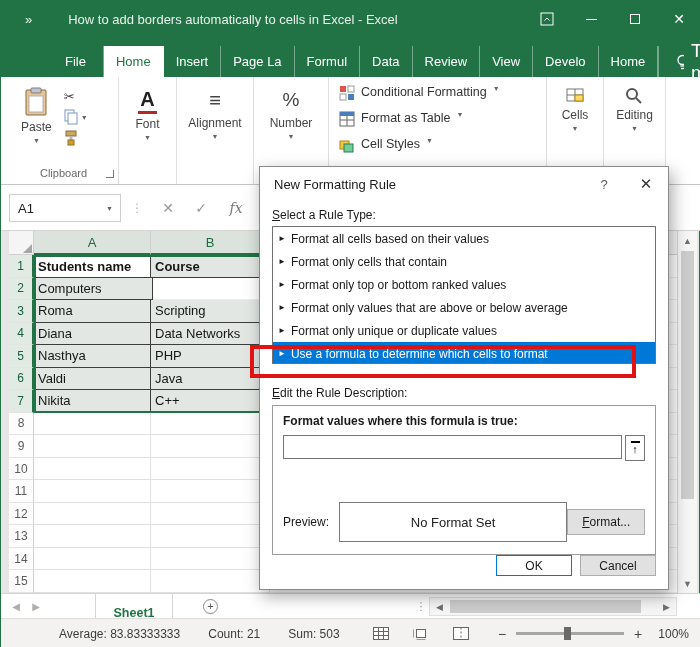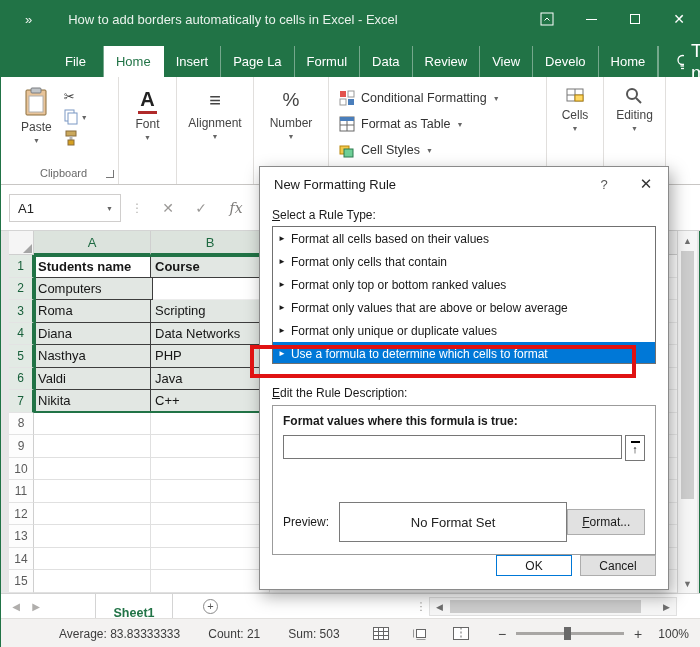--- a/index.html
+++ b/index.html
@@ -31,21 +31,21 @@
   .grouplabel { position:absolute; bottom:5px; left:0; right:0; text-align:center; font-size:11px; color:#6a6a6a; }
   .launcher { position:absolute; right:4px; bottom:6px; width:8px; height:8px; border-right:1px solid #777; border-bottom:1px solid #777; }
   .bigbtn { display:flex; flex-direction:column; align-items:center; gap:3px; padding:2px 6px; }
   .bigbtn .lbl { font-size:12px; color:#444; white-space:nowrap; }
   .caret { font-size:7px; color:#666; line-height:1; }
   .g-clip { width:110px; justify-content:flex-start; padding-left:6px; }
   .minicol { display:flex; flex-direction:column; gap:3px; margin-left:6px; padding-top:2px; }
   .smallbtn { display:flex; align-items:center; gap:3px; height:18px; font-size:13px; color:#444; }
   .g-font { width:58px; } .g-align { width:77px; } .g-num { width:75px; }
   .g-styles { width:218px; flex-direction:column; align-items:flex-start; padding-left:10px; justify-content:flex-start; }
-  .stylerow { display:flex; align-items:center; gap:6px; height:26px; font-size:12.5px; color:#333; }
+  .stylerow { display:flex; gap:6px; height:26px; font-size:12.5px; color:#333; }
   .g-cells { width:57px; } .g-edit { width:62px; }
   .fontA { font-size:20px; font-weight:bold; color:#222; border-bottom:3px solid #b02a2a; padding:0 2px; line-height:24px; }
   .alignglyph { font-size:20px; color:#444; line-height:26px; }
   .pctglyph { font-size:19px; color:#444; line-height:26px; }
 
   
   #formularow { position:absolute; left:0; top:184px; width:700px; height:46px; background:#fff; border-bottom:1px solid #d4d4d4; }
   #namebox { position:absolute; left:8px; top:9px; width:112px; height:28px; border:1px solid #d0cecd; display:flex; align-items:center; background:#fff; }
   #namebox .val { flex:1; padding-left:8px; font-size:13px; color:#222; }
   #namebox .caret { margin-right:7px; }

